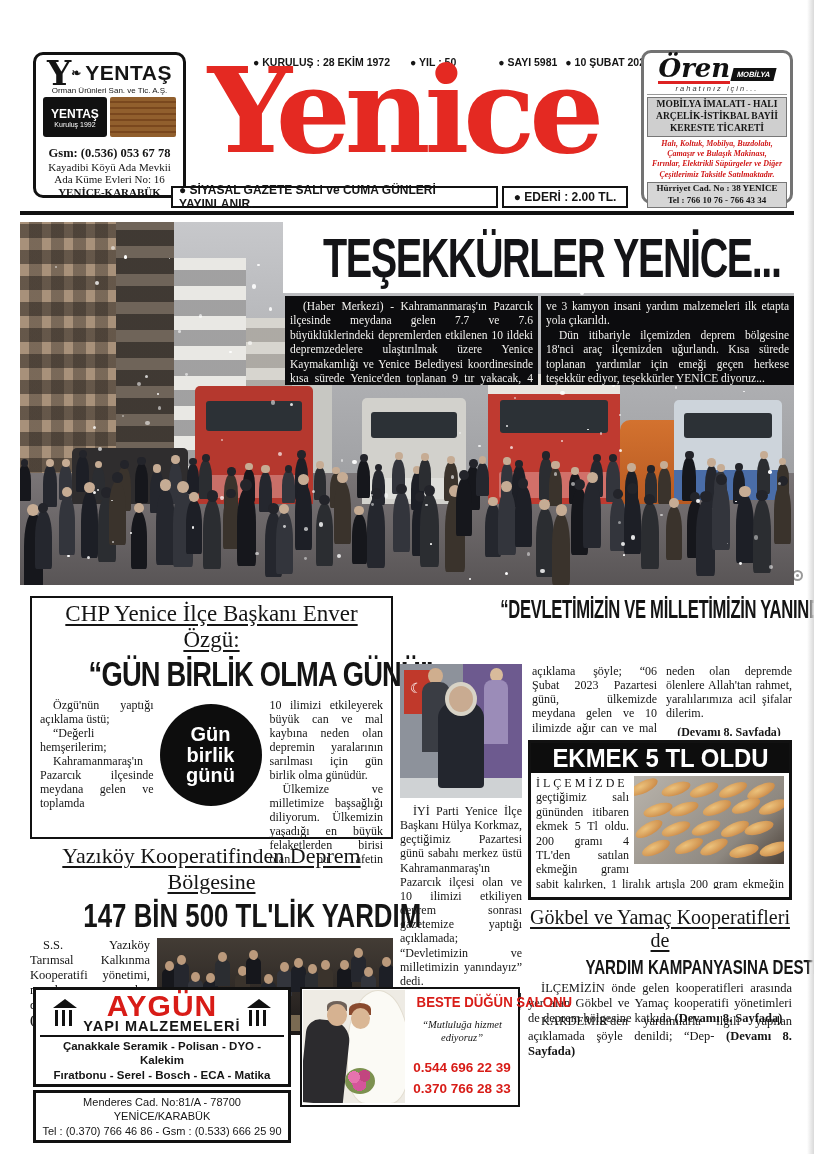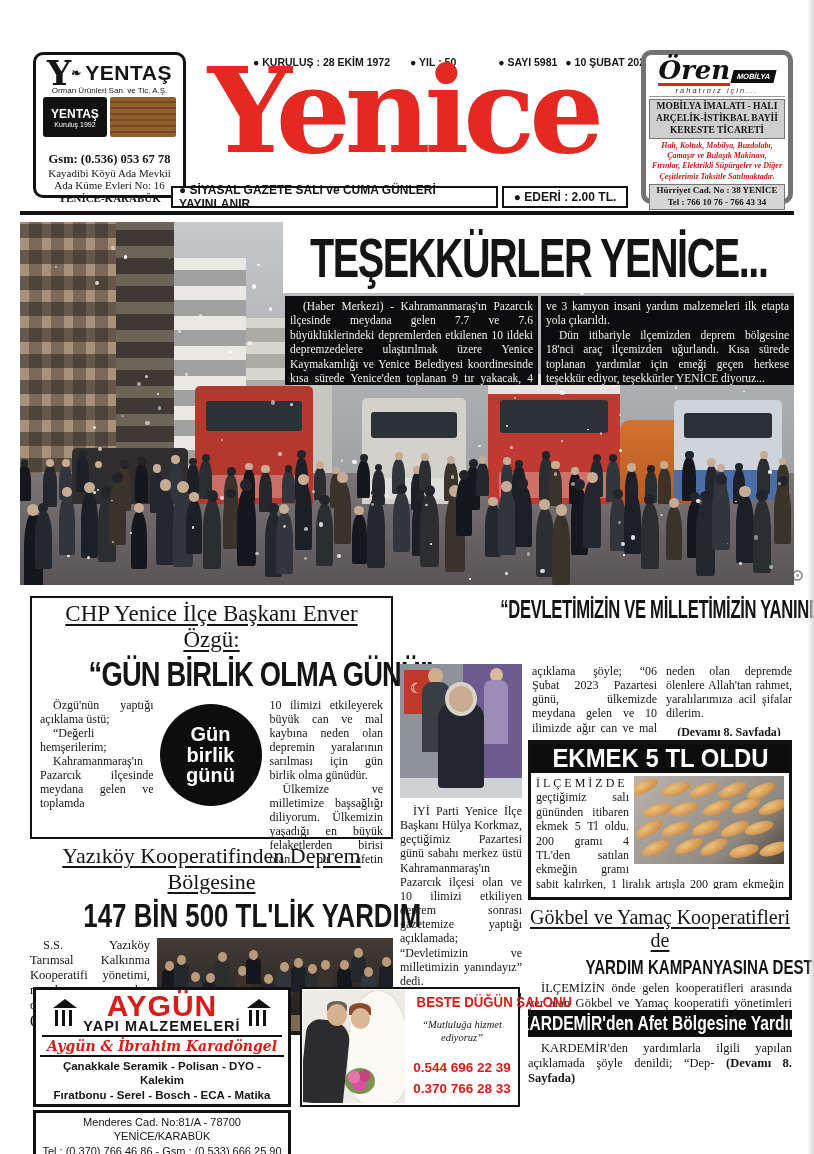--- a/index.html
+++ b/index.html
@@ -22,39 +22,39 @@
   .yentas-name{font:bold 21px "Liberation Sans",sans-serif;letter-spacing:.5px;}
   .yentas-line1{font:8px "Liberation Sans",sans-serif;margin-top:-2px;}
   .yentas-mid{display:flex;gap:3px;justify-content:center;margin-top:2px;}
   .yentas-badge{background:#111;color:#fff;width:64px;height:40px;border-radius:3px;
                 display:flex;flex-direction:column;justify-content:center;}
   .yentas-badge .b1{font:bold 12px "Liberation Sans",sans-serif;}
   .yentas-badge .b2{font:7px "Liberation Sans",sans-serif;}
   .wood{width:66px;height:40px;border-radius:2px;
         background:repeating-linear-gradient(0deg,#c9a87b 0 4px,#a97f52 4px 6px),#b8905e;
         background-blend-mode:multiply;}
-  .yentas-gsm{font:bold 12.5px "Liberation Serif",serif;margin-top:15px;}
+  .yentas-gsm{font:bold 12.5px "Liberation Serif",serif;margin-top:9px;}
   .yentas-addr{font:11px "Liberation Serif",serif;line-height:1.12;}
   .yentas-addr .strong{font-weight:bold;}
 
   #dateline{left:253px;top:56px;width:360px;display:flex;align-items:center;
             font:bold 10.5px "Liberation Sans",sans-serif;white-space:nowrap;}
   #dateline span{display:inline-block;}
   #dl-year{margin-left:20px;} #dl-issue{margin-left:42px;} #dl-date{margin-left:8px;}
 
   #masthead-title{left:168px;top:40px;width:470px;text-align:center;
                   font:bold 118px/1.2 "DejaVu Serif",serif;color:#e42922;letter-spacing:-6px;}
 
   #header-bar{left:171px;top:186px;width:457px;height:22px;display:flex;gap:4px;}
   .tagline-box{flex:1;border:2.5px solid #111;display:flex;align-items:center;padding-left:6px;
                font:bold 12px "Liberation Sans",sans-serif;box-sizing:border-box;background:#fff;}
   .price-box{width:126px;border:2.5px solid #111;display:flex;align-items:center;justify-content:center;
              font:bold 12px "Liberation Sans",sans-serif;box-sizing:border-box;background:#fff;}
 
-  #oren-ad{left:641px;top:50px;width:152px;height:154px;border:5px solid #737373;border-radius:10px;
+  #oren-ad{left:641px;top:50px;width:152px;height:154px;border:3px solid #737373;border-radius:10px;
            box-sizing:border-box;text-align:center;padding:2px 3px;background:#fff;}
   .oren-top{display:flex;align-items:flex-end;justify-content:center;gap:2px;}
   .oren-script{font:bold italic 26px/26px "DejaVu Serif",serif;color:#111;border-bottom:3px solid #d22;}
   .oren-tag{background:#111;color:#fff;font:bold 7.5px "Liberation Sans",sans-serif;
             padding:2px 5px;transform:skewX(-14deg);margin-bottom:3px;}
   .oren-slogan{font:italic 7.5px "Liberation Sans",sans-serif;letter-spacing:2px;color:#333;
                border-bottom:1px solid #999;padding-bottom:1px;}
   .oren-grey{background:#cfcfcf;border:1px solid #777;margin-top:2px;padding:1px 0;
              font:bold 9.5px/1.25 "Liberation Serif",serif;}
   .oren-red{color:#d01818;font:bold italic 8px/1.3 "Liberation Serif",serif;margin-top:2px;}
@@ -87,21 +87,21 @@
   #truck-red2{left:468px;top:152px;width:132px;height:130px;background:#bf3a30;}
   #truck-red2 .band{position:absolute;left:0;top:0;width:100%;height:15%;background:#e8e5e0;border-radius:5px 5px 0 0;}
   #tarp{left:600px;top:198px;width:78px;height:84px;border-radius:10px 10px 0 0;
         background:linear-gradient(#d3722f,#b85a22);}
   #truck-blue{left:654px;top:178px;width:108px;height:100px;background:#cdd4db;}
   #truck-blue .band2{position:absolute;left:0;bottom:0;width:100%;height:30%;background:#4a6da8;}
   #crowd .person{position:absolute;border-radius:45% 45% 8% 8%;}
   #crowd .phead{position:absolute;border-radius:50%;}
   .flake{position:absolute;background:#fff;border-radius:50%;z-index:8;}
   #lead-headline{left:263px;top:0;width:511px;height:71px;background:#fff;z-index:10;
-                 display:flex;align-items:center;justify-content:center;}
+                 display:flex;align-items:center;justify-content:center;padding-left:13px;}
   #lead-headline .cond{font-size:55px;letter-spacing:-2px;transform:scaleX(.72);color:#141417;}
   #lead-cols{left:265px;top:74px;width:509px;height:89px;display:flex;gap:3px;z-index:10;}
   .lead-col{flex:1;background:#0c0c0e;color:#f3f2ef;padding:3px 5px;box-sizing:border-box;
             font:11.5px/1.26 "Liberation Serif",serif;overflow:hidden;}
 
   
   #chp{left:30px;top:596px;width:363px;height:243px;border:2.5px solid #111;box-sizing:border-box;
        padding:2px 8px 0 8px;}
   #chp .kicker{font-size:23px;margin-top:1px;}
   #chp-headline{text-align:center;margin-top:1px;}
@@ -781,23 +781,20 @@
 
     <div id="gokbel" class="abs">
       <div class="kicker">Gökbel ve Yamaç Kooperatifleri de</div>
       <div id="gokbel-headline"><span class="cond">YARDIM KAMPANYASINA DESTEK OLDU</span></div>
       <div id="gokbel-body" class="just">
         <p class="indent"><span>İLÇEMİZİN önde gelen kooperatifleri arasında yer alan Gökbel ve Yamaç kooperatifi yönetimleri de deprem bölgesine katkıda </span><b class="cont">(Devamı 8. Sayfada)</b></p>
       </div>
     </div>
 
     <div id="kardemir" class="abs">
-      <div id="kardemir-bar">
-          <span class="cond">KARDEMİR'den Afet Bölgesine Yardım</span>
-        </div>
       <div id="kardemir-body" class="just">
         <p class="indent"><span>KARDEMİR'den yardımlarla ilgili yapılan açıklamada şöyle denildi; “Dep- </span><b class="cont">(Devamı 8. Sayfada)</b></p>
       </div>
     </div>
   </div>
 
   <div id="yazikoy" class="abs">
     <div class="kicker">Yazıköy Kooperatifinden Deprem Bölgesine</div>
     <div id="yazikoy-headline"><span class="cond">147 BİN 500 TL'LİK YARDIM</span></div>
     <div id="yazikoy-row">
@@ -846,21 +843,20 @@
   <div id="aygun" class="abs">
     <div class="aygun-box">
       <div class="aygun-logo-row">
         <span class="ay-ico"></span>
         <span>
           <div class="aygun-name">AYGÜN</div>
           <div class="aygun-sub">YAPI MALZEMELERİ</div>
         </span>
         <span class="ay-ico"></span>
       </div>
-      <div class="aygun-owners">Aygün &amp; İbrahim Karadöngel</div>
       <div class="aygun-brands">
         <div>Çanakkale Seramik - Polisan - DYO - Kalekim</div>
         <div>Fıratbonu - Serel - Bosch - ECA - Matika</div>
       </div>
     </div>
     <div class="aygun-box" id="aygun-foot">
       <div>Menderes Cad. No:81/A - 78700 YENİCE/KARABÜK</div>
       <div>Tel : (0.370) 766 46 86 - Gsm : (0.533) 666 25 90</div>
     </div>
   </div>

